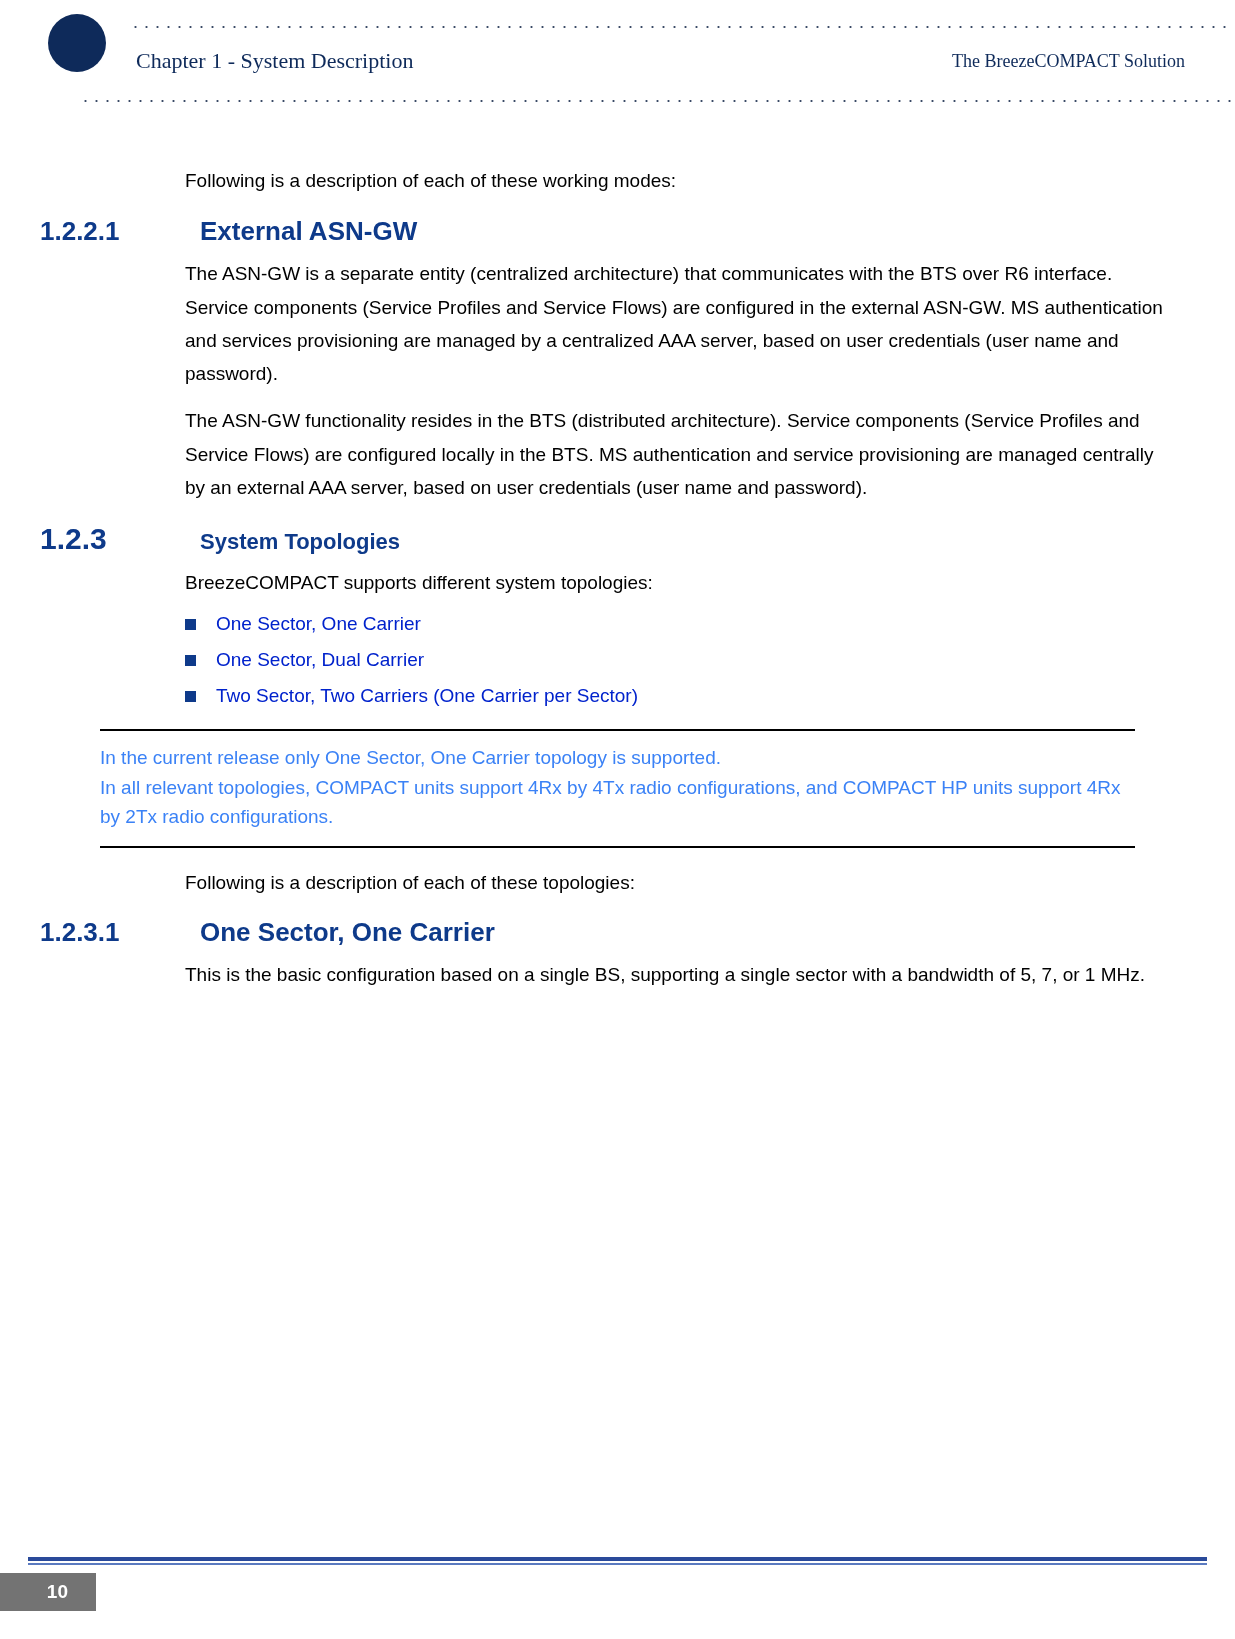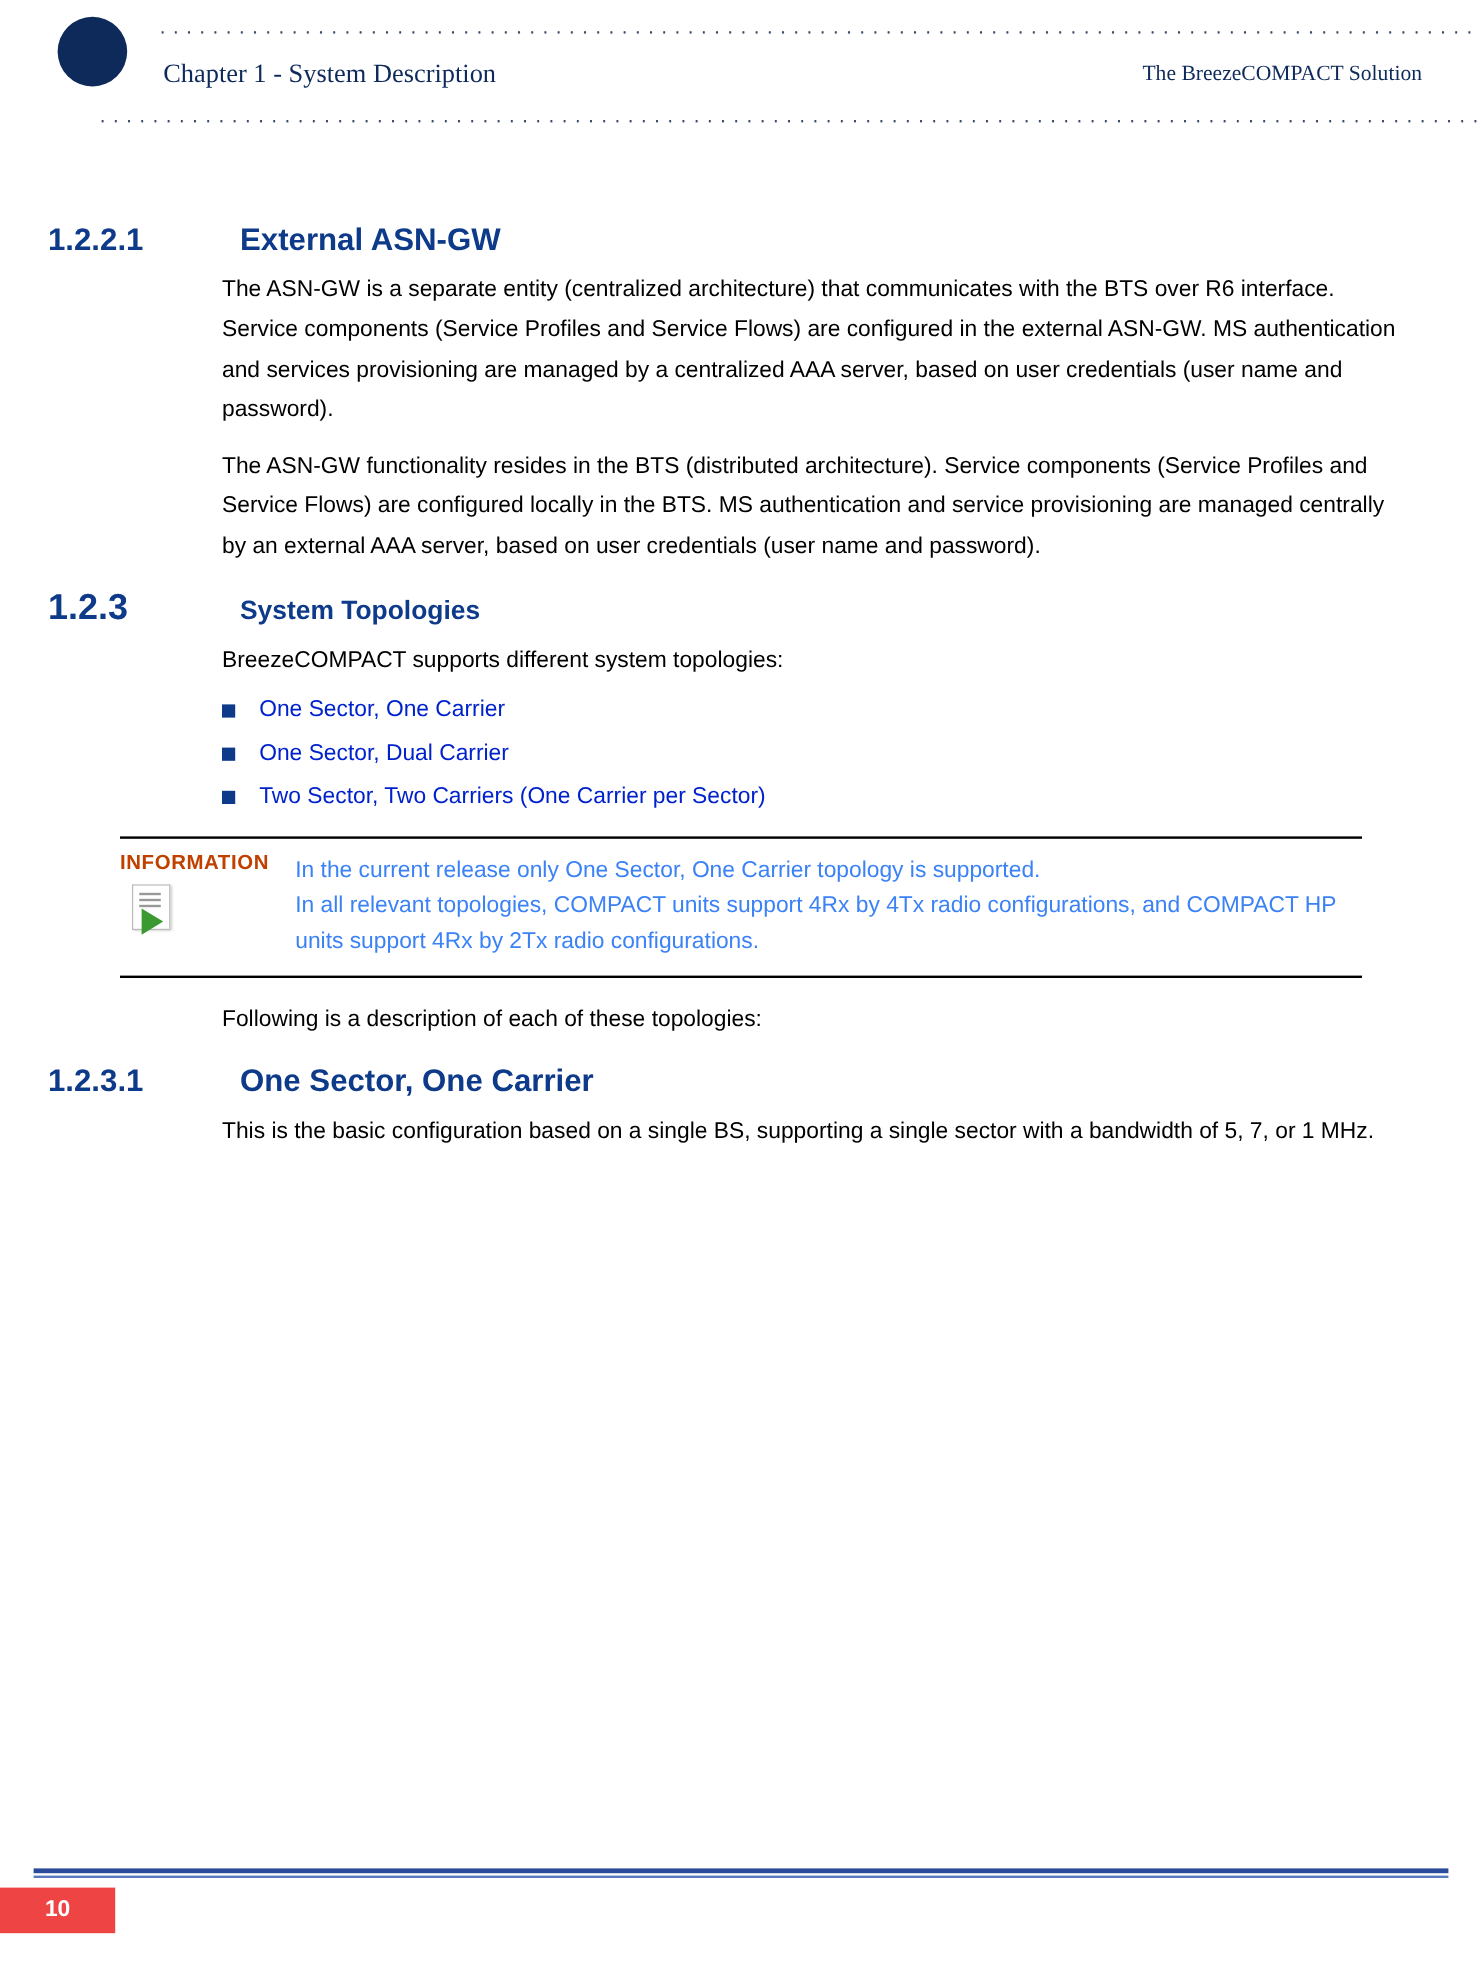--- a/index.html
+++ b/index.html
@@ -218,28 +218,28 @@
     margin-top: 8px;
   }
   .footer-title {
     color: #0e2a5a;
     font-family: Georgia, 'Times New Roman', serif;
     font-size: 21px;
     padding-left: 32px;
     padding-top: 6px;
   }
   .page-num-box {
-    background: #ef4444;
+    background: #737373;
     color: #fff;
     font-weight: bold;
     font-size: 19px;
     padding: 8px 28px;
     margin-right: 28px;
     min-width: 40px;
-    text-align: center;
+    text-align: right;
   }
 </style>
 </head>
 <body>
 
 <div class="page">
 
   <div class="header">
     <div class="dot-row full"></div>
     <div class="header-top">
@@ -247,20 +247,21 @@
         <div class="header-circle"></div>
         <div class="chapter-label">Chapter 1 - System Description</div>
       </div>
       <div class="solution-label">The BreezeCOMPACT Solution</div>
     </div>
     <div class="dot-row bottom"></div>
   </div>
 
   <div class="content">
 
+    <div class="intro-line">Following is a description of each of these working modes:</div>
 
     <div class="section">
       <div class="sec-num">1.2.2.1</div>
       <div class="sec-title">External ASN-GW</div>
     </div>
     <div class="body-text">The ASN-GW is a separate entity (centralized architecture) that communicates with the BTS over R6 interface. Service components (Service Profiles and Service Flows) are configured in the external ASN-GW. MS authentication and services provisioning are managed by a centralized AAA server, based on user credentials (user name and password).</div>
 
     <div class="body-text">The ASN-GW functionality resides in the BTS (distributed architecture). Service components (Service Profiles and Service Flows) are configured locally in the BTS. MS authentication and service provisioning are managed centrally by an external AAA server, based on user credentials (user name and password).</div>
 
     <div class="section">
@@ -278,27 +279,20 @@
         <div class="sq-bullet"></div>
         <span class="topo-link">One Sector, Dual Carrier</span>
       </div>
       <div class="topo-item">
         <div class="sq-bullet"></div>
         <span class="topo-link">Two Sector, Two Carriers (One Carrier per Sector)</span>
       </div>
     </div>
 
     <div class="info-box">
-      <div class="info-left">
-        <div class="info-label">INFORMATION</div>
-        <div class="info-icon">
-          <div class="doc"></div>
-          <div class="arrow"></div>
-        </div>
-      </div>
       <div class="info-text">
         <div>In the current release only One Sector, One Carrier topology is supported.</div>
         <div>In all relevant topologies, COMPACT units support 4Rx by 4Tx radio configurations, and COMPACT HP units support 4Rx by 2Tx radio configurations.</div>
       </div>
     </div>
 
     <div class="body-text" style="margin-top:18px;">Following is a description of each of these topologies:</div>
 
     <div class="section">
       <div class="sec-num">1.2.3.1</div>

